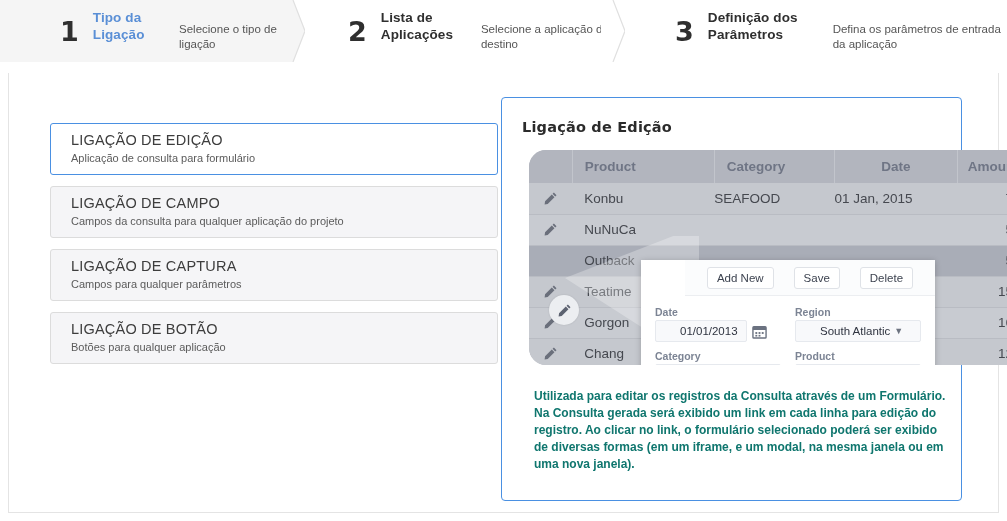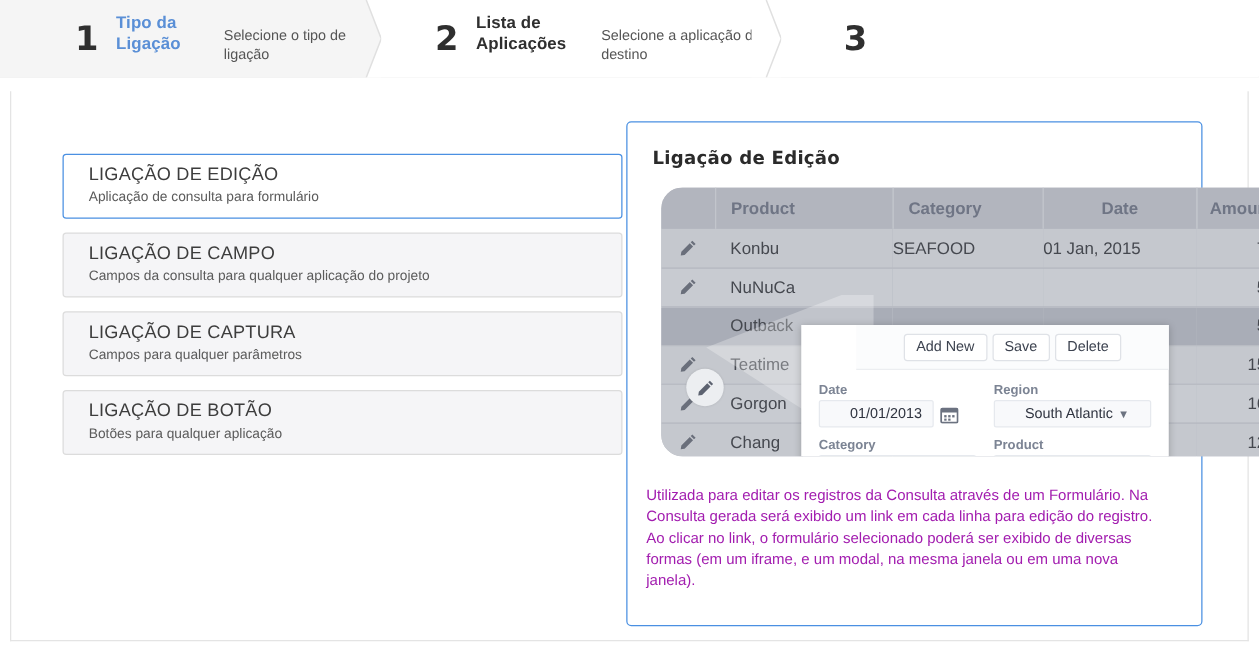--- a/index.html
+++ b/index.html
@@ -210,21 +210,21 @@
     box-shadow: 0 1px 6px rgba(0,0,0,.22);
     z-index: 5;
   }
   .modal-toolbar {
     height: 36px;
     background: #fbfcfd;
     border-bottom: 1px solid #eceef1;
     display: flex;
     align-items: center;
     justify-content: center;
-    gap: 4px;
+    gap: 20px;
     margin-left: 44px;
   }
   .mbtn {
     height: 22px;
     padding: 0 9px;
     font-size: 11.5px;
     color: #3d4350;
     background: #ffffff;
     border: 1px solid #dfe2e7;
     border-radius: 3px;
@@ -259,25 +259,26 @@
   .sel {
     display: flex;
     align-items: center;
     justify-content: space-between;
   }
   .sel .chevd { font-size: 9px; color: #6c7380; margin-left: 4px; }
 
   
   .desc {
     position: absolute;
-    left: 15px; top: 290px;
+    left: 32px; top: 290px;
     width: 418px;
     font-size: 12px;
-    color: #a21caf;
+    color: #0f766e;
     line-height: 1.42;
+    font-weight: bold;
   }
 </style>
 </head>
 <body>
 
 <div class="wizard">
 
   <div class="step s1">
     <div class="step-num">1</div>
     <div class="step-txt">
@@ -289,20 +290,24 @@
   <div class="step s2">
     <div class="step-num">2</div>
     <div class="step-txt">
       <div class="step-title">Lista de Aplicações</div>
       <div class="step-sub">Selecione a aplicação de destino</div>
     </div>
   </div>
 
   <div class="step s3">
     <div class="step-num">3</div>
+    <div class="step-txt">
+      <div class="step-title">Definição dos Parâmetros</div>
+      <div class="step-sub">Defina os parâmetros de entrada da aplicação</div>
+    </div>
   </div>
 
   <svg class="chev c1" viewBox="0 0 24 62">
     <path class="fillL" d="M0,0 L12,0 L24,31 L12,62 L0,62 Z"></path>
     <path class="fillW" d="M12,0 L24,0 L24,62 L12,62 L24,31 Z"></path>
     <path class="line" d="M12,0 L24,31 L12,62"></path>
   </svg>
 
   <svg class="chev c2" viewBox="0 0 24 62">
     <path class="fillW" d="M0,0 L24,0 L24,62 L0,62 Z"></path>

